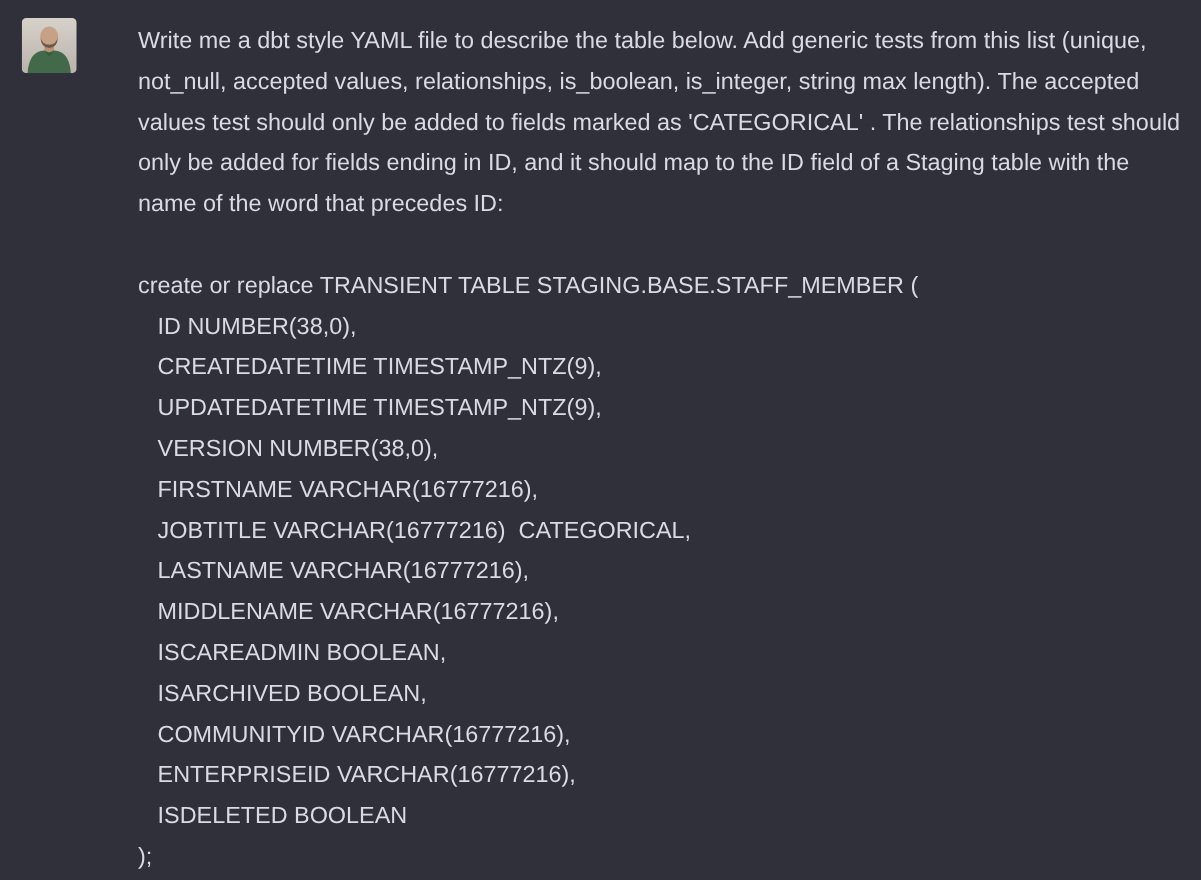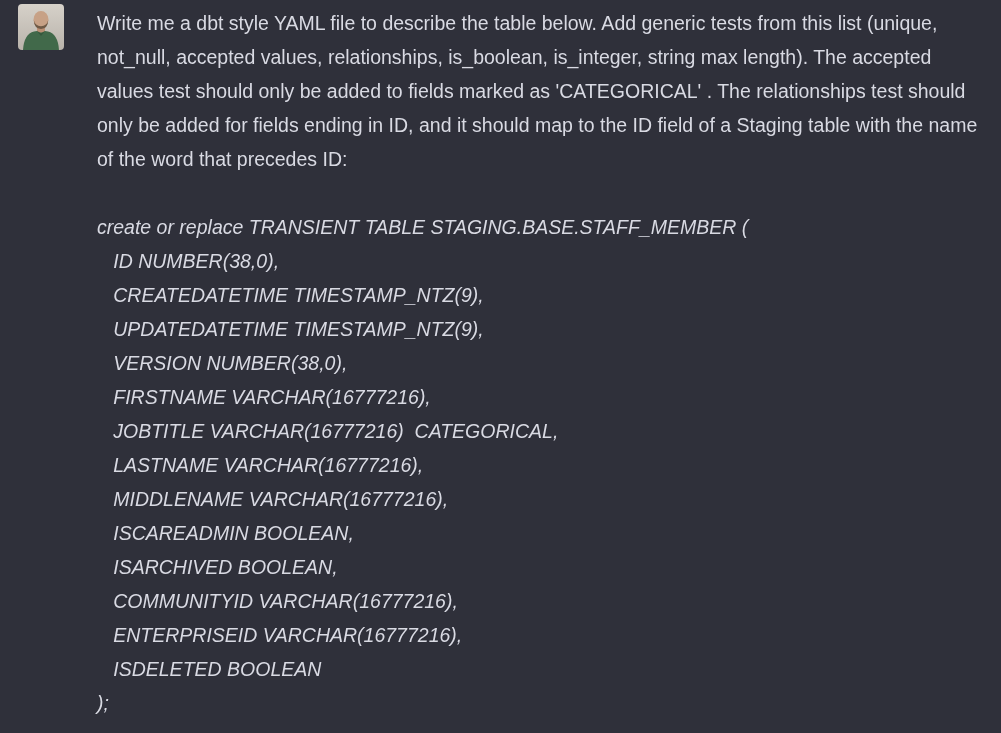--- a/index.html
+++ b/index.html
@@ -6,23 +6,24 @@
   html, body {
     width: 1001px;
     height: 733px;
     overflow: hidden;
     background: #2f303a;
     font-family: "Liberation Sans", "DejaVu Sans", sans-serif;
   }
   .chat-message {
     display: flex;
     align-items: flex-start;
-    padding: 4px 12px 0 18px;
+    padding: 15px 12px 0 18px;
     width: 100%;
     height: 100%;
+    gap: 18px;
   }
   .avatar {
     flex: 0 0 46px;
     width: 46px;
     height: 46px;
     border-radius: 4px;
     overflow: hidden;
     margin-right: 33px;
   }
   .avatar svg { display: block; width: 100%; height: 100%; }
@@ -37,21 +38,20 @@
   .message-text {
     white-space: pre-wrap;
     word-wrap: break-word;
   }
   .sql-block {
     margin-top: 34px;
     white-space: pre-wrap;
   }
   .sql-line {
     white-space: pre-wrap;
-    font-style: italic;
   }
 </style>
 </head>
 <body>
 
 <div class="chat-message">
   <div class="avatar">
 
     <svg viewBox="0 0 46 46" xmlns="http://www.w3.org/2000/svg">
       <defs>

